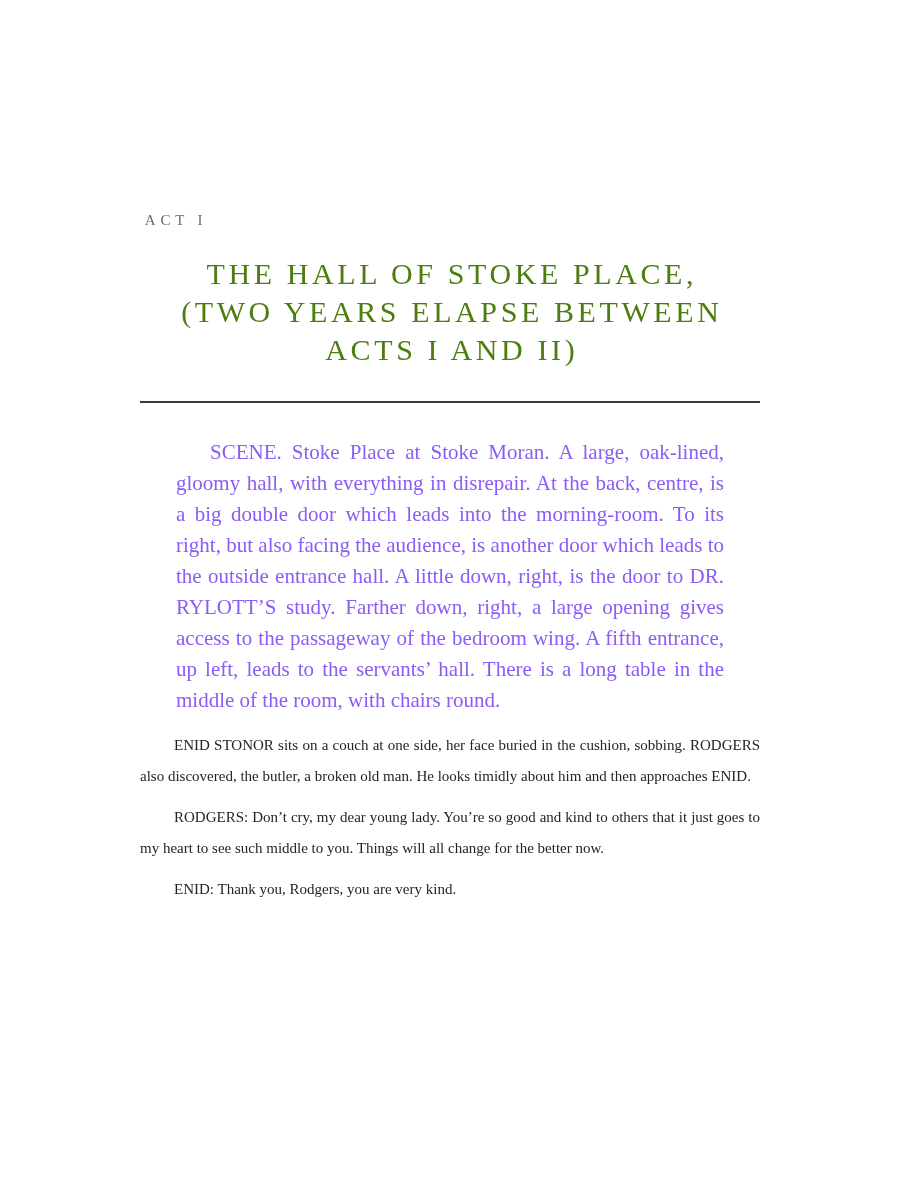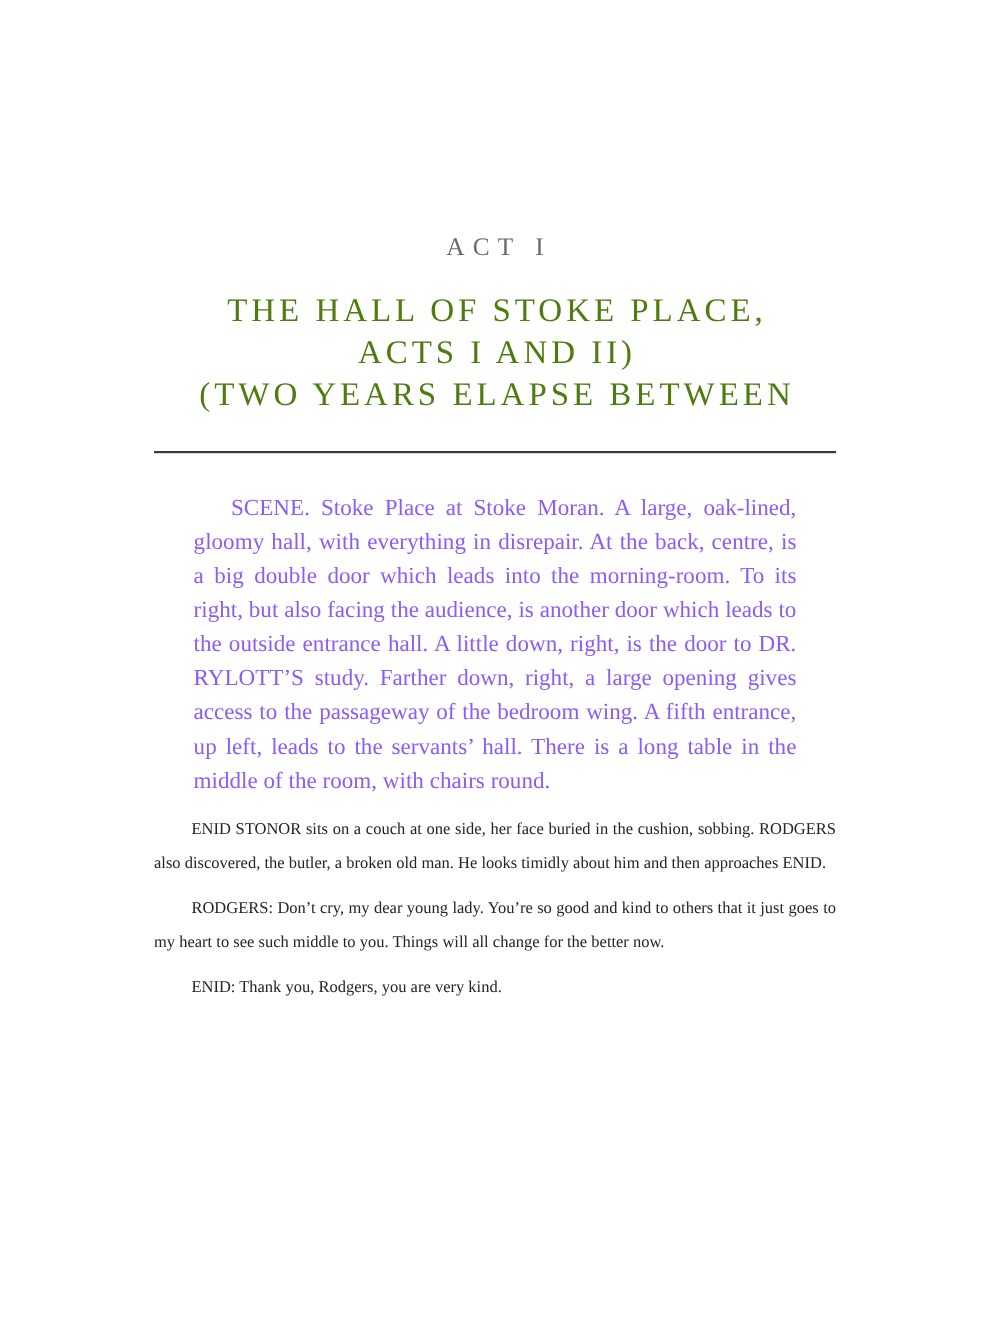--- a/index.html
+++ b/index.html
@@ -13,22 +13,21 @@
     width: 900px;
     height: 1200px;
     margin: 0 auto;
     background: #ffffff;
     font-family: "Liberation Serif", serif;
     color: #242424;
     padding: 212px 140px 0 140px;
     overflow: hidden;
   }
   .act-heading {
-    text-align: center;
-    font-size: 23px;
+    font-size: 15px;
     font-weight: 400;
     letter-spacing: 0.32em;
     color: #6a6a6a;
     margin: 0 0 26px 0;
     text-indent: 0.32em; 
   }
   .title-block {
     text-align: center;
     margin: 0;
   }
@@ -68,22 +67,22 @@
 </style>
 </head>
 <body>
 
 <div class="page">
 
   <div class="act-heading">ACT I</div>
 
   <div class="title-block">
     <div class="title-line">THE HALL OF STOKE PLACE,</div>
+    <div class="title-line">(TWO YEARS ELAPSE BETWEEN</div>
     <div class="title-line">ACTS I AND II)</div>
-    <div class="title-line">(TWO YEARS ELAPSE BETWEEN</div>
   </div>
 
   <hr class="divider-rule">
 
   <p class="scene-paragraph">SCENE. Stoke Place at Stoke Moran. A large, oak-lined, gloomy hall, with everything in disrepair. At the back, centre, is a big double door which leads into the morning-room. To its right, but also facing the audience, is another door which leads to the outside entrance hall. A little down, right, is the door to DR. RYLOTT’S study. Farther down, right, a large opening gives access to the passageway of the bedroom wing. A fifth entrance, up left, leads to the servants’ hall. There is a long table in the middle of the room, with chairs round.</p>
 
   <p class="body-paragraph first">ENID STONOR sits on a couch at one side, her face buried in the cushion, sobbing. RODGERS also discovered, the butler, a broken old man. He looks timidly about him and then approaches ENID.</p>
 
   <p class="body-paragraph">RODGERS: Don’t cry, my dear young lady. You’re so good and kind to others that it just goes to my heart to see such middle to you. Things will all change for the better now.</p>
 

